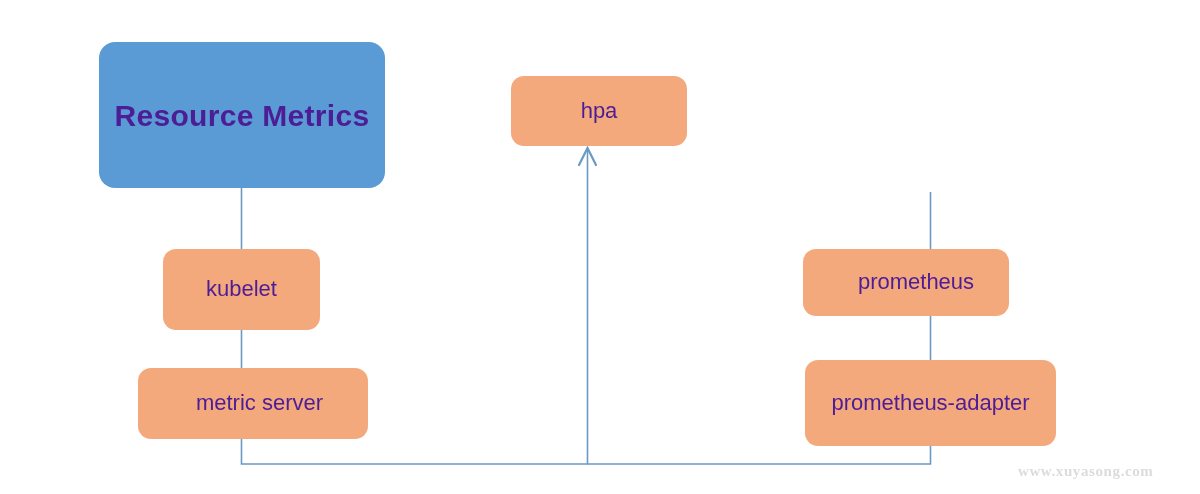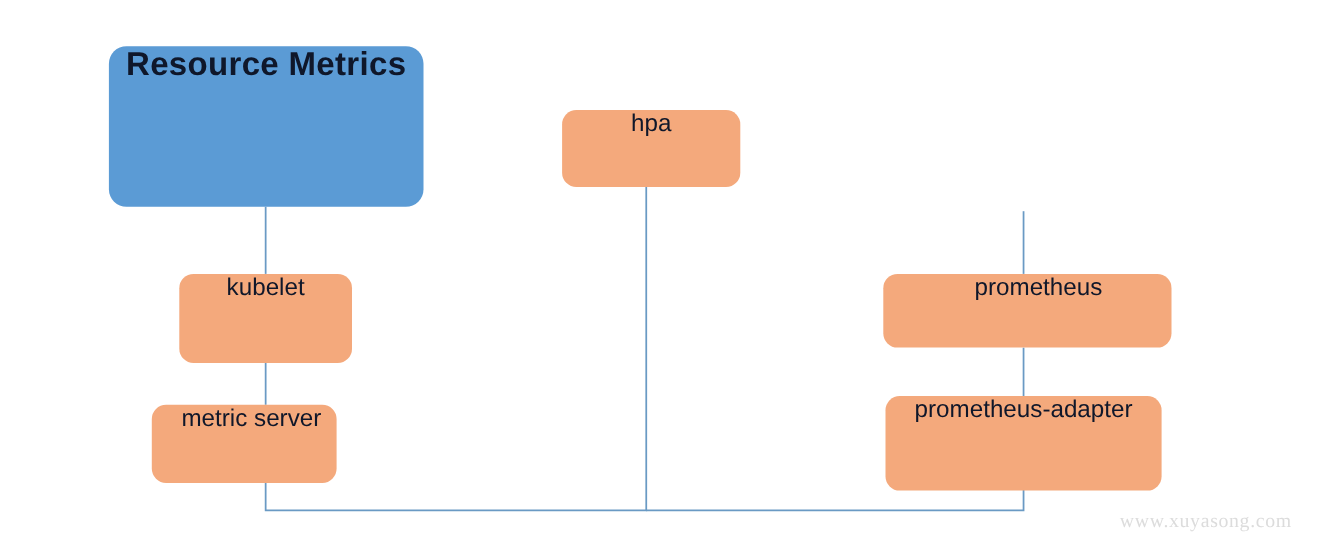--- a/index.html
+++ b/index.html
@@ -21,24 +21,24 @@
     position: absolute;
     left: 0;
     top: 0;
     width: 1200px;
     height: 494px;
     pointer-events: none;
   }
   .node {
     position: absolute;
     display: flex;
-    align-items: flex-start;
+    align-items: center;
     justify-content: center;
     box-sizing: border-box;
-    color: #0f172a;
+    color: #4c1d95;
     text-align: center;
     line-height: 1.1;
     user-select: none;
   }
   .node-primary {
     background: #5B9BD5;
     border-radius: 16px;
     font-size: 30px;
     font-weight: bold;
     letter-spacing: 0.3px;
@@ -50,25 +50,26 @@
     font-weight: normal;
   }
   .node-label {
     display: block;
     padding: 0 6px;
     white-space: nowrap;
   }
   .watermark {
     position: absolute;
     font-family: "Liberation Serif", serif;
-    font-size: 18px;
+    font-size: 15px;
     color: #dcdcdc;
     letter-spacing: 0.6px;
     white-space: nowrap;
     user-select: none;
+    font-weight: bold;
   }
 </style>
 </head>
 <body>
 
 <div id="canvas">
 
   <svg class="edges" viewBox="0 0 1200 494" width="1200" height="494" xmlns="http://www.w3.org/2000/svg">
     <g fill="none" stroke="#6A9AC4" stroke-width="1.6">
       <path d="M 241.5 188 L 241.5 249"></path>
@@ -78,34 +79,34 @@
       <path d="M 241.5 439 L 241.5 464 L 587.5 464 L 587.5 150"></path>
       <path d="M 930.5 431 L 930.5 464 L 587.5 464"></path>
     </g>
     <path d="M 579 165 L 587.5 148 L 596 165" fill="none" stroke="#6A9AC4" stroke-width="2.2" stroke-linecap="round" stroke-linejoin="miter"></path>
   </svg>
 
   <div class="node node-primary" style="left:99px; top:42px; width:286px; height:146px;">
     <span class="node-label">Resource Metrics</span>
   </div>
 
-  <div class="node node-secondary" style="left:511px; top:76px; width:162px; height:70px;margin-top:24px;">
+  <div class="node node-secondary" style="left:511px; top:76px; width:176px; height:70px;">
     <span class="node-label">hpa</span>
   </div>
 
 
   <div class="node node-secondary" style="left:163px; top:249px; width:157px; height:81px;">
     <span class="node-label">kubelet</span>
   </div>
 
-  <div class="node node-secondary" style="left:803px; top:249px; width:262px; height:67px;padding-left:20px;">
+  <div class="node node-secondary" style="left:803px; top:249px; width:206px; height:67px;padding-left:20px;">
     <span class="node-label">prometheus</span>
   </div>
 
-  <div class="node node-secondary" style="left:138px; top:368px; width:168px; height:71px;padding-left:13px;">
+  <div class="node node-secondary" style="left:138px; top:368px; width:230px; height:71px;padding-left:13px;">
     <span class="node-label">metric server</span>
   </div>
 
   <div class="node node-secondary" style="left:805px; top:360px; width:251px; height:86px;">
     <span class="node-label">prometheus-adapter</span>
   </div>
 
   <div class="watermark" style="left:1018px; top:463px;">www.xuyasong.com</div>
 
 </div>

